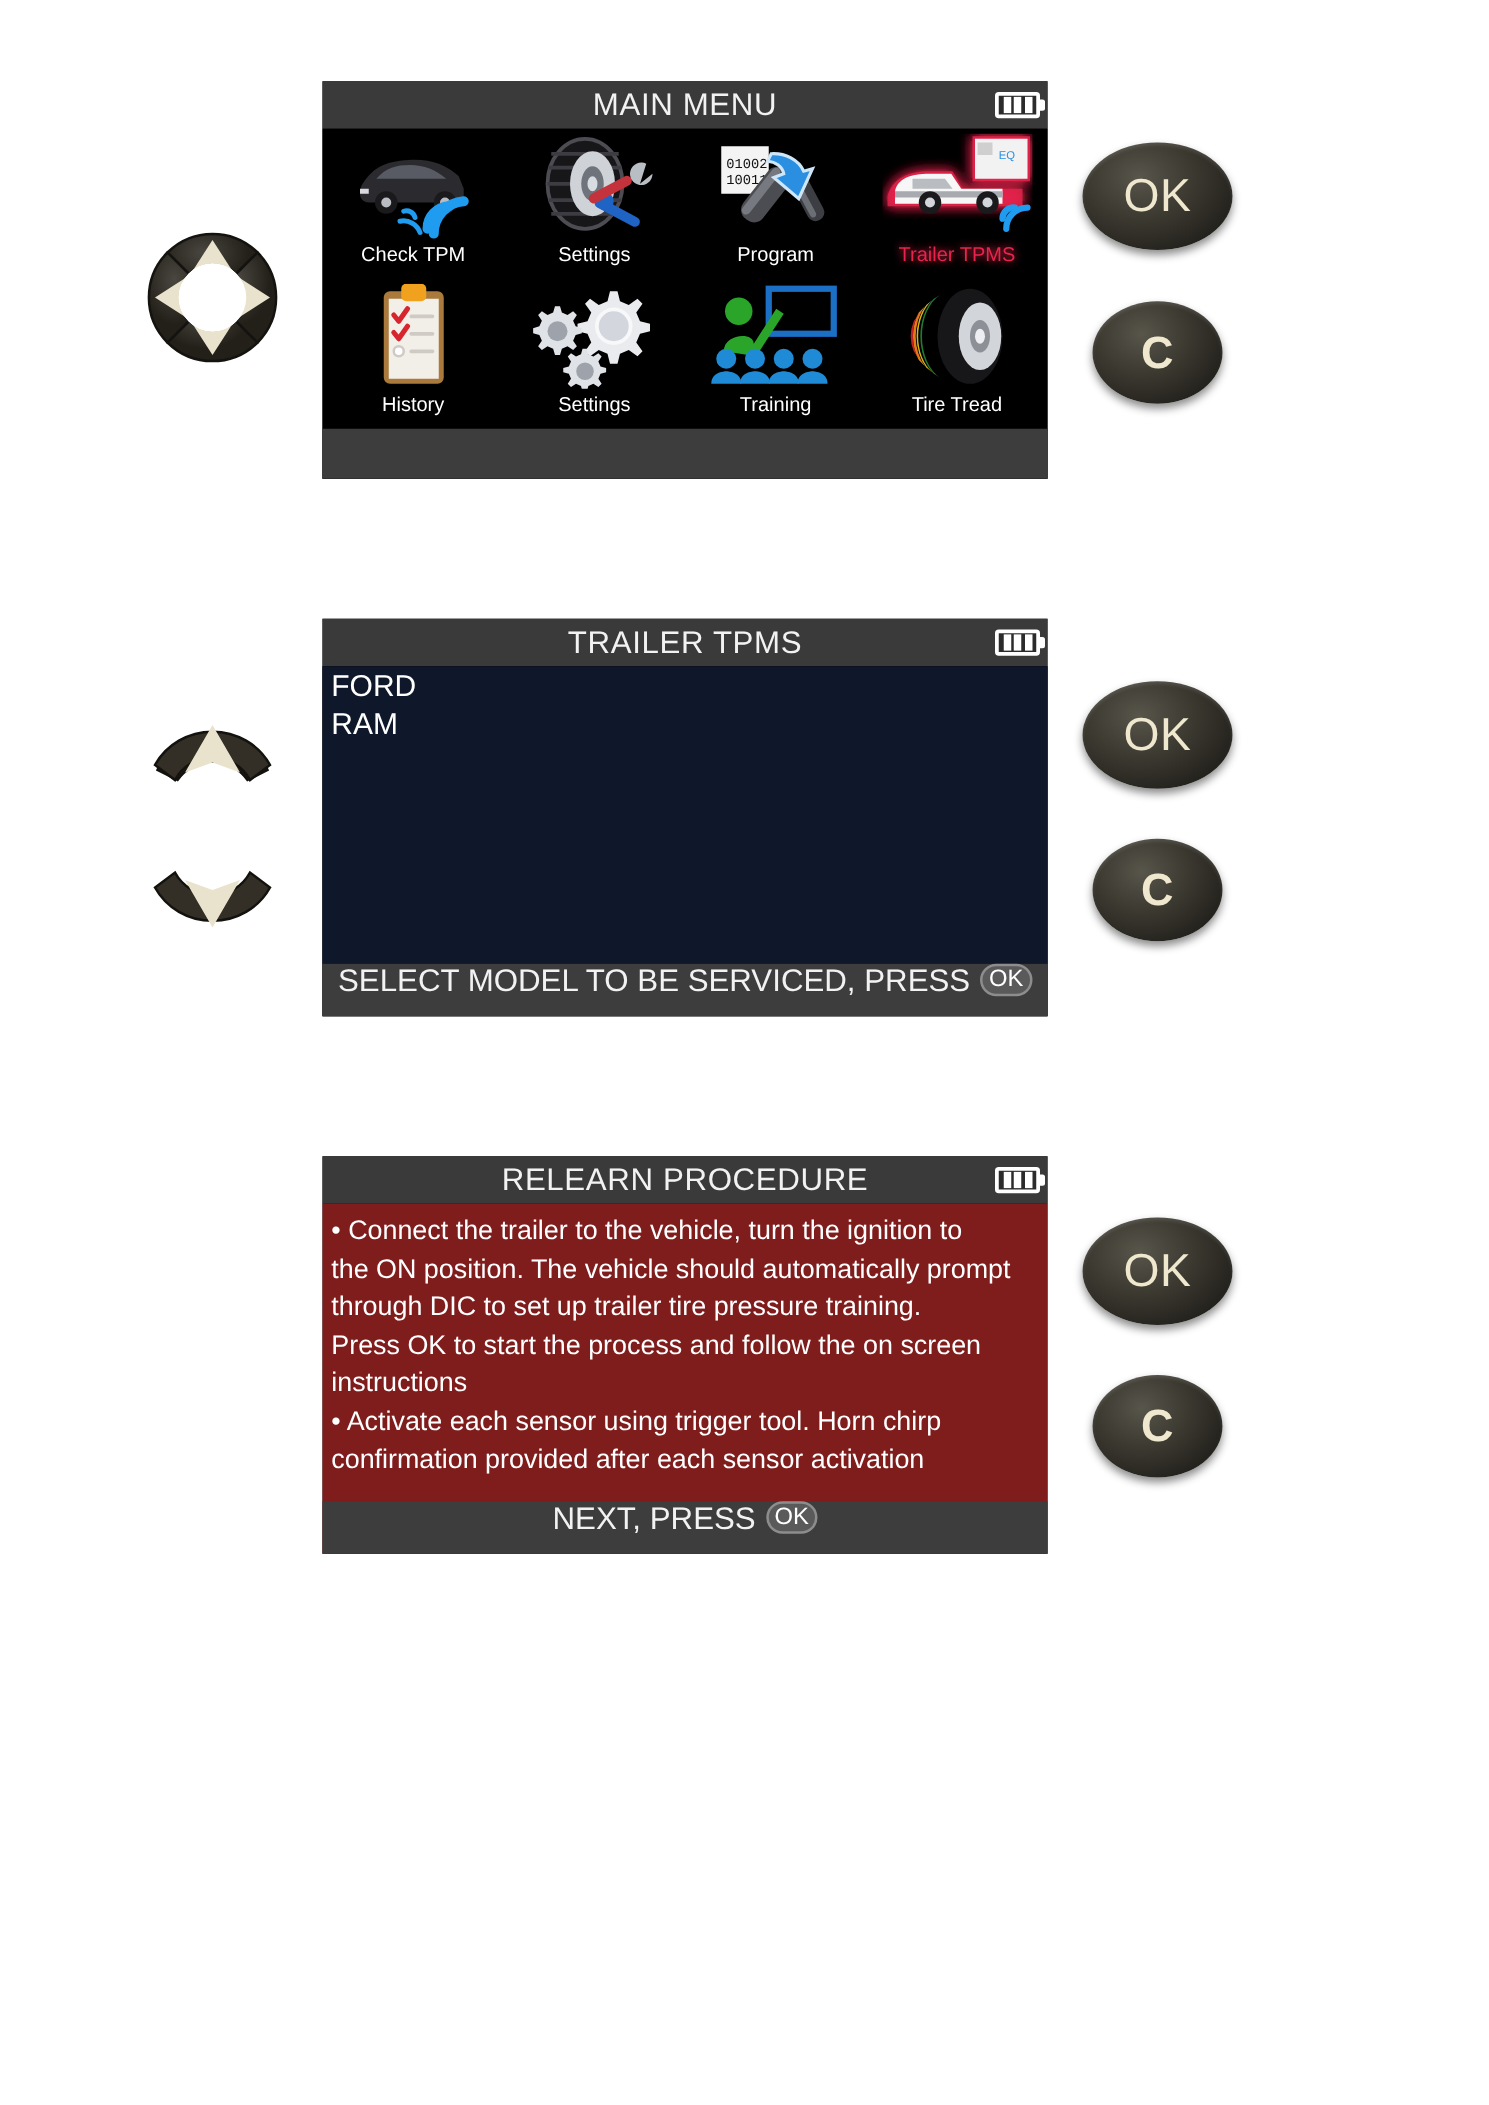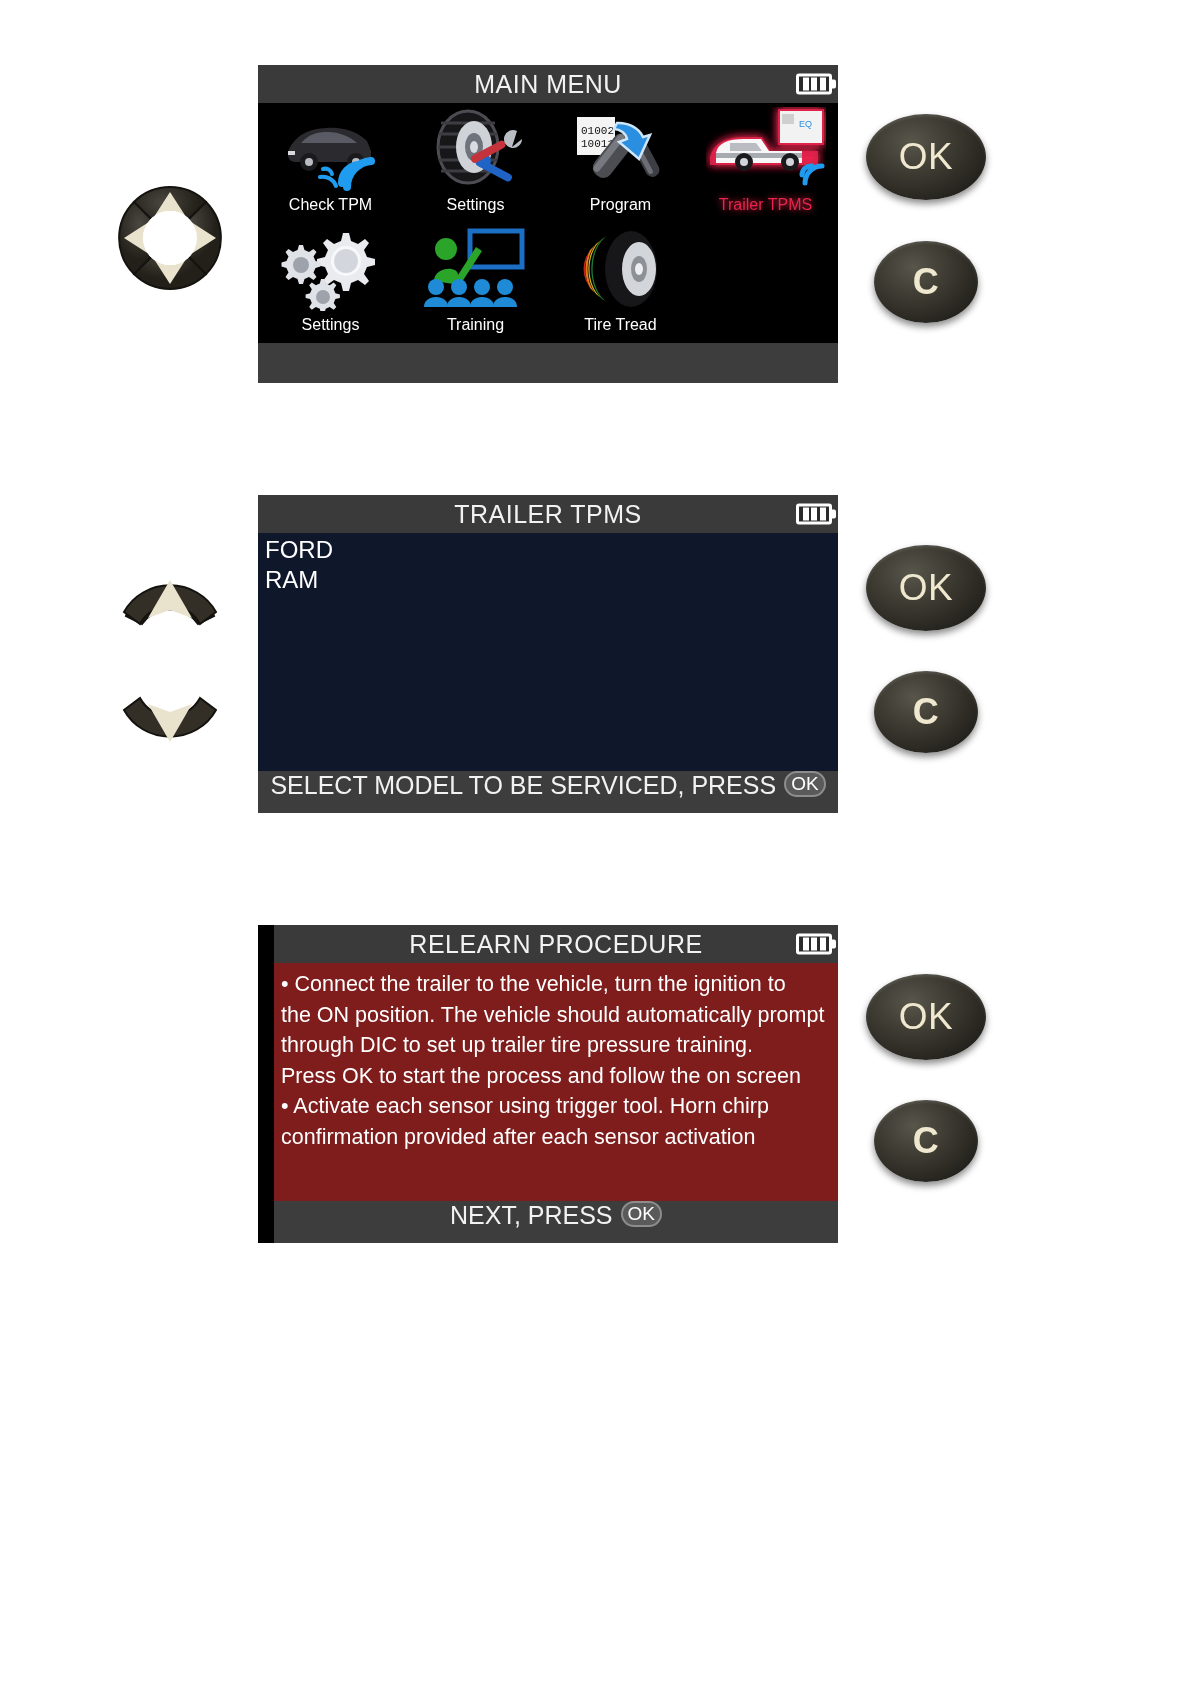--- a/index.html
+++ b/index.html
@@ -133,21 +133,21 @@
     height: 30px;
     display: flex;
     align-items: center;
     padding-left: 7px;
     color: #ffffff;
     font-size: 24px;
   }
   .list-row.selected { background: #d6083b; }
 
   
-  #screen-relearn { left: 258px; top: 925px; width: 580px; height: 318px; padding-left: 16px; }
+  #screen-relearn { left: 258px; top: 925px; width: 580px; height: 318px; }
   #screen-relearn .screen-body { height: 280px; background:#7f1d1d; position:relative; }
   .proc-text {
     position:absolute; left:0; right:0; top:0; bottom:42px;
     padding: 6px 8px 0 7px;
     color:#ffffff;
     font-size: 21.5px;
     line-height: 30.5px;
   }
   .proc-line { white-space: nowrap; }
 
@@ -282,20 +282,39 @@
               <ellipse cx="84" cy="55" rx="4" ry="4" fill="#d2d5da"></ellipse>
               <g fill="none" stroke="#1f9cf0" stroke-linecap="round">
                 <path d="M96 68 a9 9 0 0 1 10 -9" stroke-width="5"></path>
                 <path d="M99 76 a17 17 0 0 1 17 -17" stroke-width="5"></path>
               </g>
             </svg>
           </div>
           <span class="menu-label">Trailer TPMS</span>
         </div>
 
+        <div class="menu-cell">
+          <div class="menu-ico">
+            <svg class="ico-svg" viewBox="0 0 120 84">
+              <rect x="36" y="6" width="48" height="74" rx="5" fill="#a97a3c"></rect>
+              <rect x="40" y="12" width="40" height="64" fill="#f2efe9"></rect>
+              <rect x="50" y="0" width="20" height="14" rx="4" fill="#f0a11e"></rect>
+              <circle cx="60" cy="5" r="4" fill="#f0a11e"></circle>
+              <g stroke="#cfcbc4" stroke-width="3" stroke-linecap="round">
+                <path d="M58 26 L75 26 M58 40 L75 40 M58 54 L75 54"></path>
+              </g>
+              <g fill="none" stroke="#d8242c" stroke-width="4" stroke-linecap="round" stroke-linejoin="round">
+                <path d="M44 25 l4 5 l7 -10"></path>
+                <path d="M44 39 l4 5 l7 -10"></path>
+              </g>
+              <circle cx="48" cy="54" r="4" fill="#ffffff" stroke="#cfcbc4" stroke-width="2"></circle>
+            </svg>
+          </div>
+          <span class="menu-label">History</span>
+        </div>
 
         <div class="menu-cell">
           <div class="menu-ico">
             <svg class="ico-svg" viewBox="0 0 120 84">
               <g fill="#e9ebee">
                 <path d="M72 6 l6 0 l2 8 l7 3 l7 -5 l4 4 l-5 7 l3 7 l8 2 l0 6 l-8 2 l-3 7 l5 7 l-4 4 l-7 -5 l-7 3 l-2 8 l-6 0 l-2 -8 l-7 -3 l-7 5 l-4 -4 l5 -7 l-3 -7 l-8 -2 l0 -6 l8 -2 l3 -7 l-5 -7 l4 -4 l7 5 l7 -3 z"></path>
                 <circle cx="75" cy="34" r="15" fill="#f7f8fa"></circle>
                 <circle cx="75" cy="34" r="12" fill="#d3d7dd"></circle>
               </g>
               <g fill="#dfe2e7">
@@ -449,20 +468,21 @@
           <i></i>
           <i></i>
         </span>
     </div>
     <div class="screen-body">
       <div class="proc-text">
         <div class="proc-line">• Connect the trailer to the vehicle, turn the ignition to</div>
         <div class="proc-line">the ON position. The vehicle should automatically prompt</div>
         <div class="proc-line">through DIC to set up trailer tire pressure training.</div>
         <div class="proc-line">Press OK to start the process and follow the on screen</div>
+        <div class="proc-line">instructions</div>
         <div class="proc-line">• Activate each sensor using trigger tool. Horn chirp</div>
         <div class="proc-line">confirmation provided after each sensor activation</div>
       </div>
       <div class="screen-footer">
         <span>NEXT, PRESS</span>
         <span class="okchip">OK</span>
       </div>
     </div>
   </div>
 

